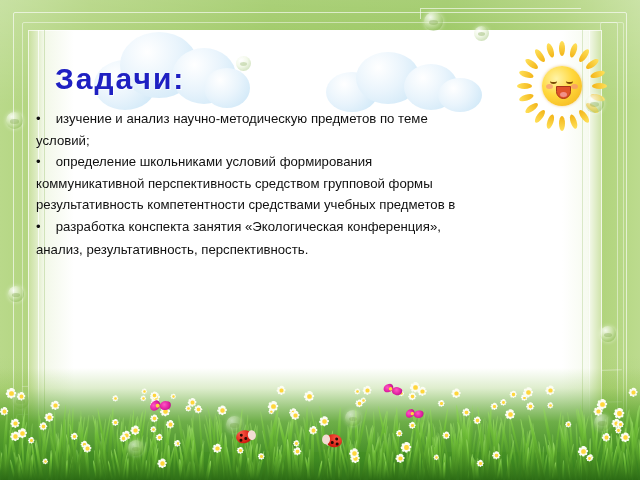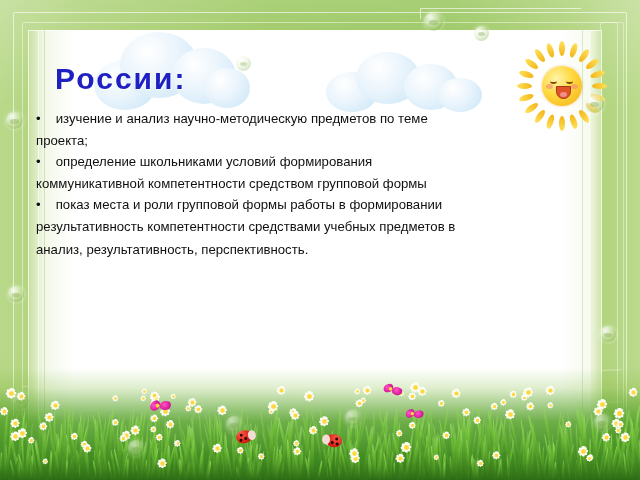--- a/index.html
+++ b/index.html
@@ -217,40 +217,40 @@
 
   <div class="bubble" style="left:6px;top:112px;width:17px;height:17px;"></div>
   <div class="bubble" style="left:8px;top:286px;width:16px;height:16px;"></div>
   <div class="bubble" style="left:236px;top:56px;width:15px;height:15px;opacity:.85;"></div>
   <div class="bubble" style="left:424px;top:12px;width:19px;height:19px;"></div>
   <div class="bubble" style="left:474px;top:26px;width:15px;height:15px;"></div>
   <div class="bubble" style="left:585px;top:94px;width:19px;height:19px;"></div>
   <div class="bubble" style="left:600px;top:326px;width:16px;height:16px;"></div>
   <div class="bubble" style="left:12px;top:392px;width:17px;height:17px;opacity:.8;"></div>
 
-  <div class="title">России:</div>
+  <div class="title">Задачи:</div>
 
   <div class="body-text">
 
     <div>
       <div class="bullet-line"><span class="mark">•</span><span>  изучение  и анализ научно-методическую предметов по теме</span></div>
-      <div class="cont">проекта;</div>
+      <div class="cont">условий;</div>
     </div>
 
     <div>
       <div class="bullet-line"><span class="mark">•</span><span>  определение школьниками условий формирования</span></div>
-      <div class="cont">коммуникативной компетентности средством групповой формы</div>
+      <div class="cont">коммуникативной перспективность средством групповой формы</div>
     </div>
 
     <div>
-      <div class="bullet-line"><span class="mark">•</span><span>  показ места  и роли групповой формы работы  в формировании</span></div>
       <div class="cont"> результативность компетентности средствами учебных предметов в</div>
     </div>
 
     <div>
+      <div class="bullet-line"><span class="mark">•</span><span>  разработка  конспекта занятия «Экологическая конференция»,</span></div>
       <div class="gap"></div>
       <div class="cont">анализ, результативность, перспективность.</div>
     </div>
 
   </div>
 
   <div class="grass">
     <div class="grass-base"></div>
 
     <div id="blades">

